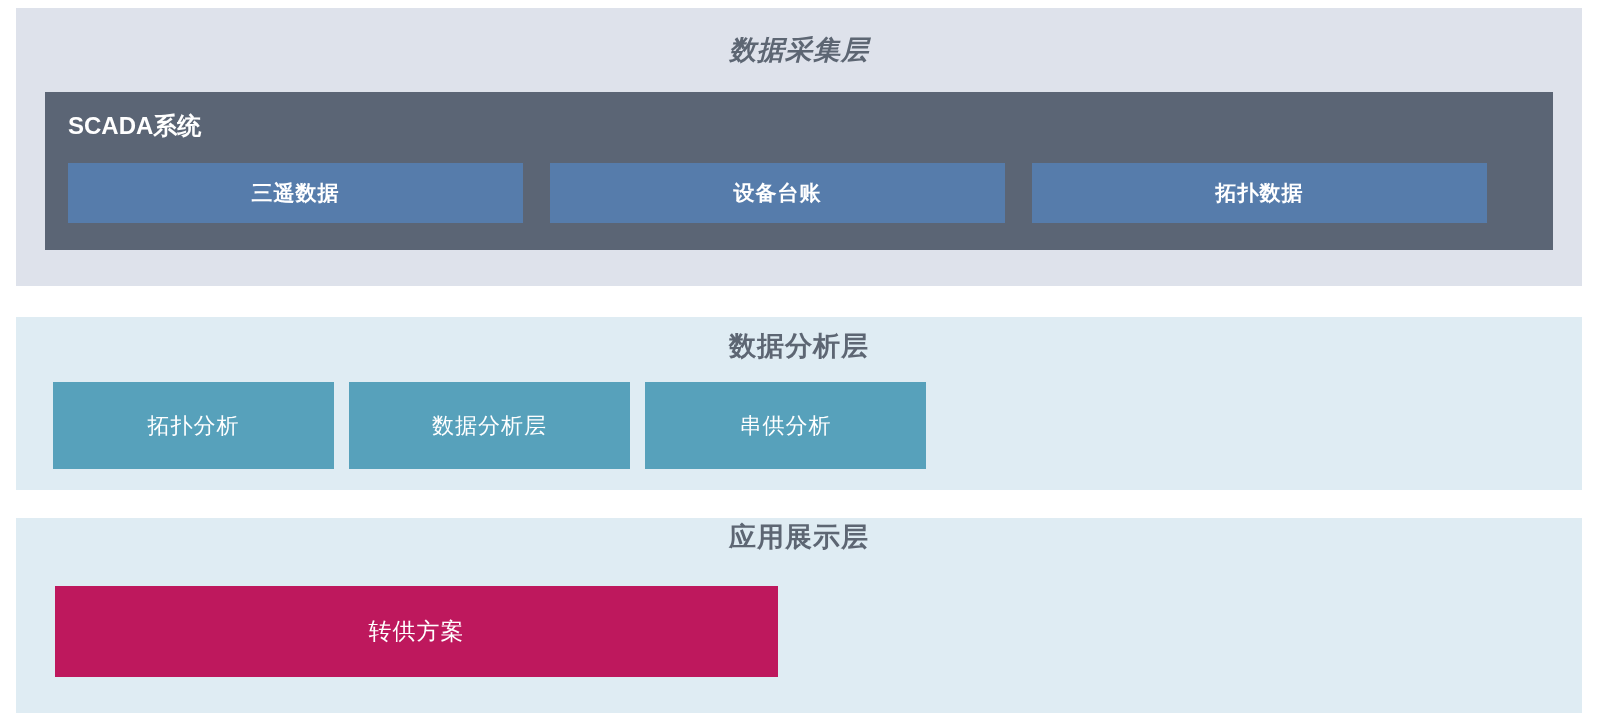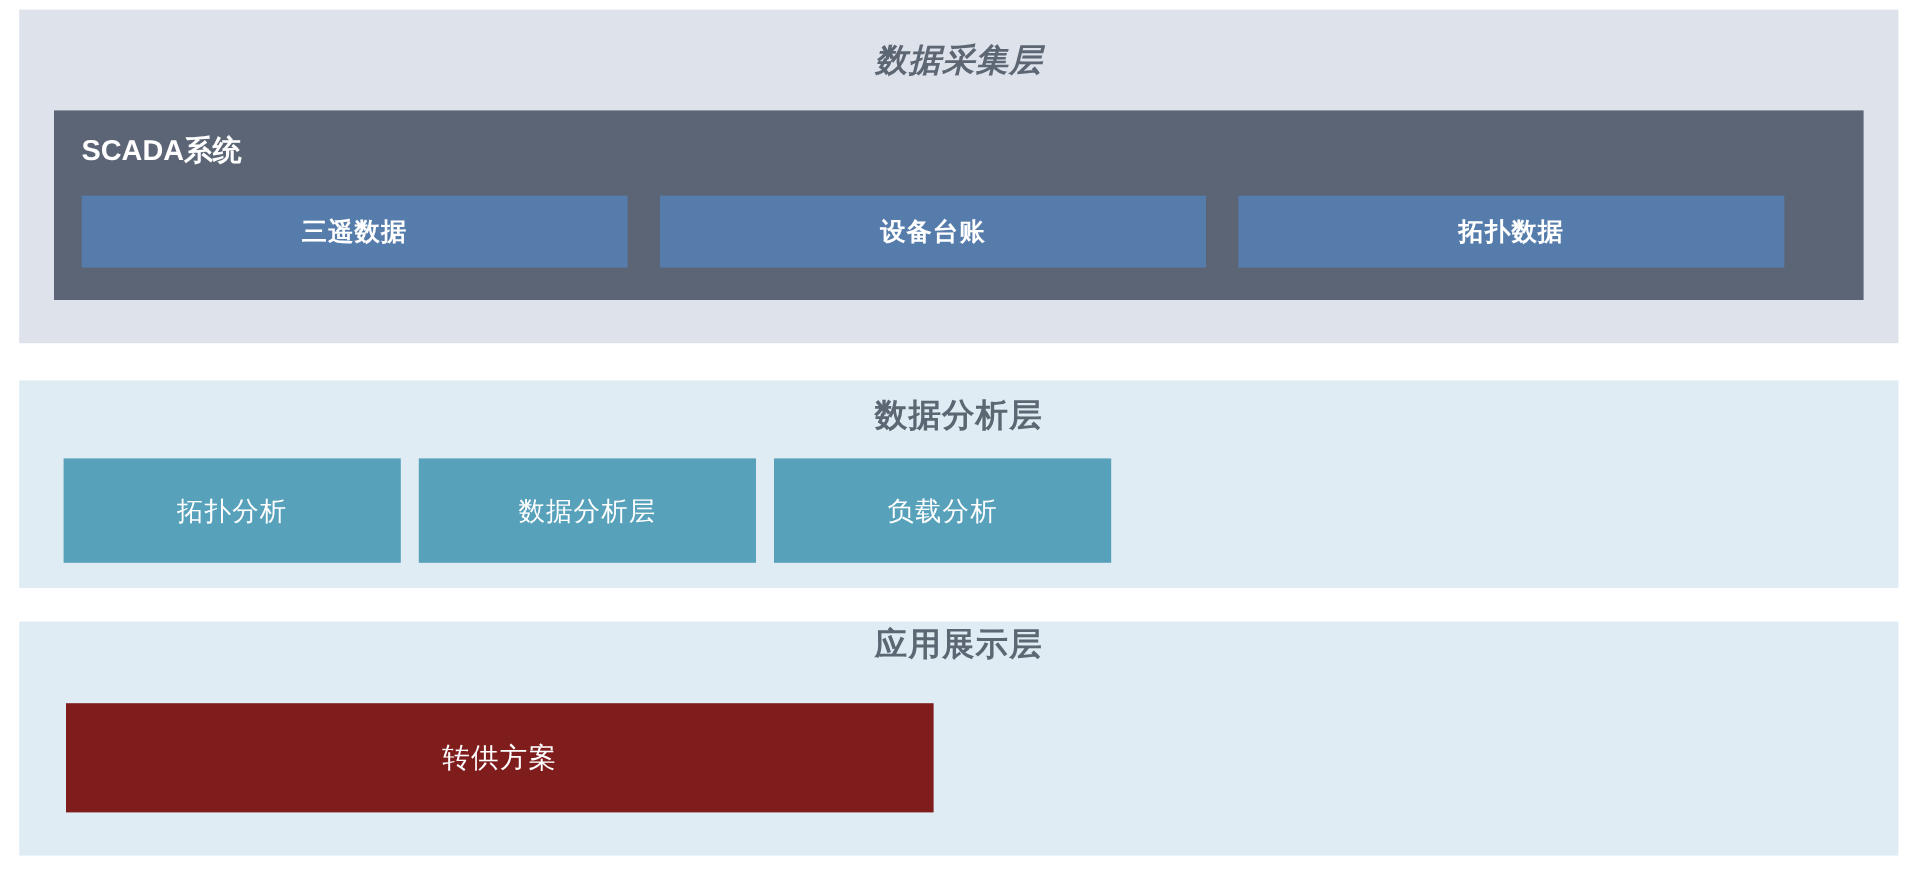--- a/index.html
+++ b/index.html
@@ -100,21 +100,21 @@
     background: #dfecf3;
   }
   .layer-application .layer-title { }
   .application-row {
     display: flex;
     gap: 19px;
     margin: 30px 36px 0 39px;
   }
   .application-item {
     height: 91px;
-    background: #7f1d1d;
+    background: #be185d;
     color: #ffffff;
     font-size: 23px;
     display: flex;
     align-items: center;
     justify-content: center;
     letter-spacing: 1px;
   }
   .application-item.left  { width: 723px; flex: 0 0 auto; }
   .application-item.right { flex: 1 1 auto; }
 </style>
@@ -134,21 +134,21 @@
         <div class="scada-item">拓扑数据</div>
       </div>
     </div>
   </section>
 
   <section class="layer layer-analysis">
     <div class="layer-title">数据分析层</div>
     <div class="analysis-row">
       <div class="analysis-item">拓扑分析</div>
       <div class="analysis-item">数据分析层</div>
-      <div class="analysis-item">负载分析</div>
+      <div class="analysis-item">串供分析</div>
     </div>
   </section>
 
   <section class="layer layer-application">
     <div class="layer-title">应用展示层</div>
     <div class="application-row">
       <div class="application-item left">转供方案</div>
     </div>
   </section>
 

